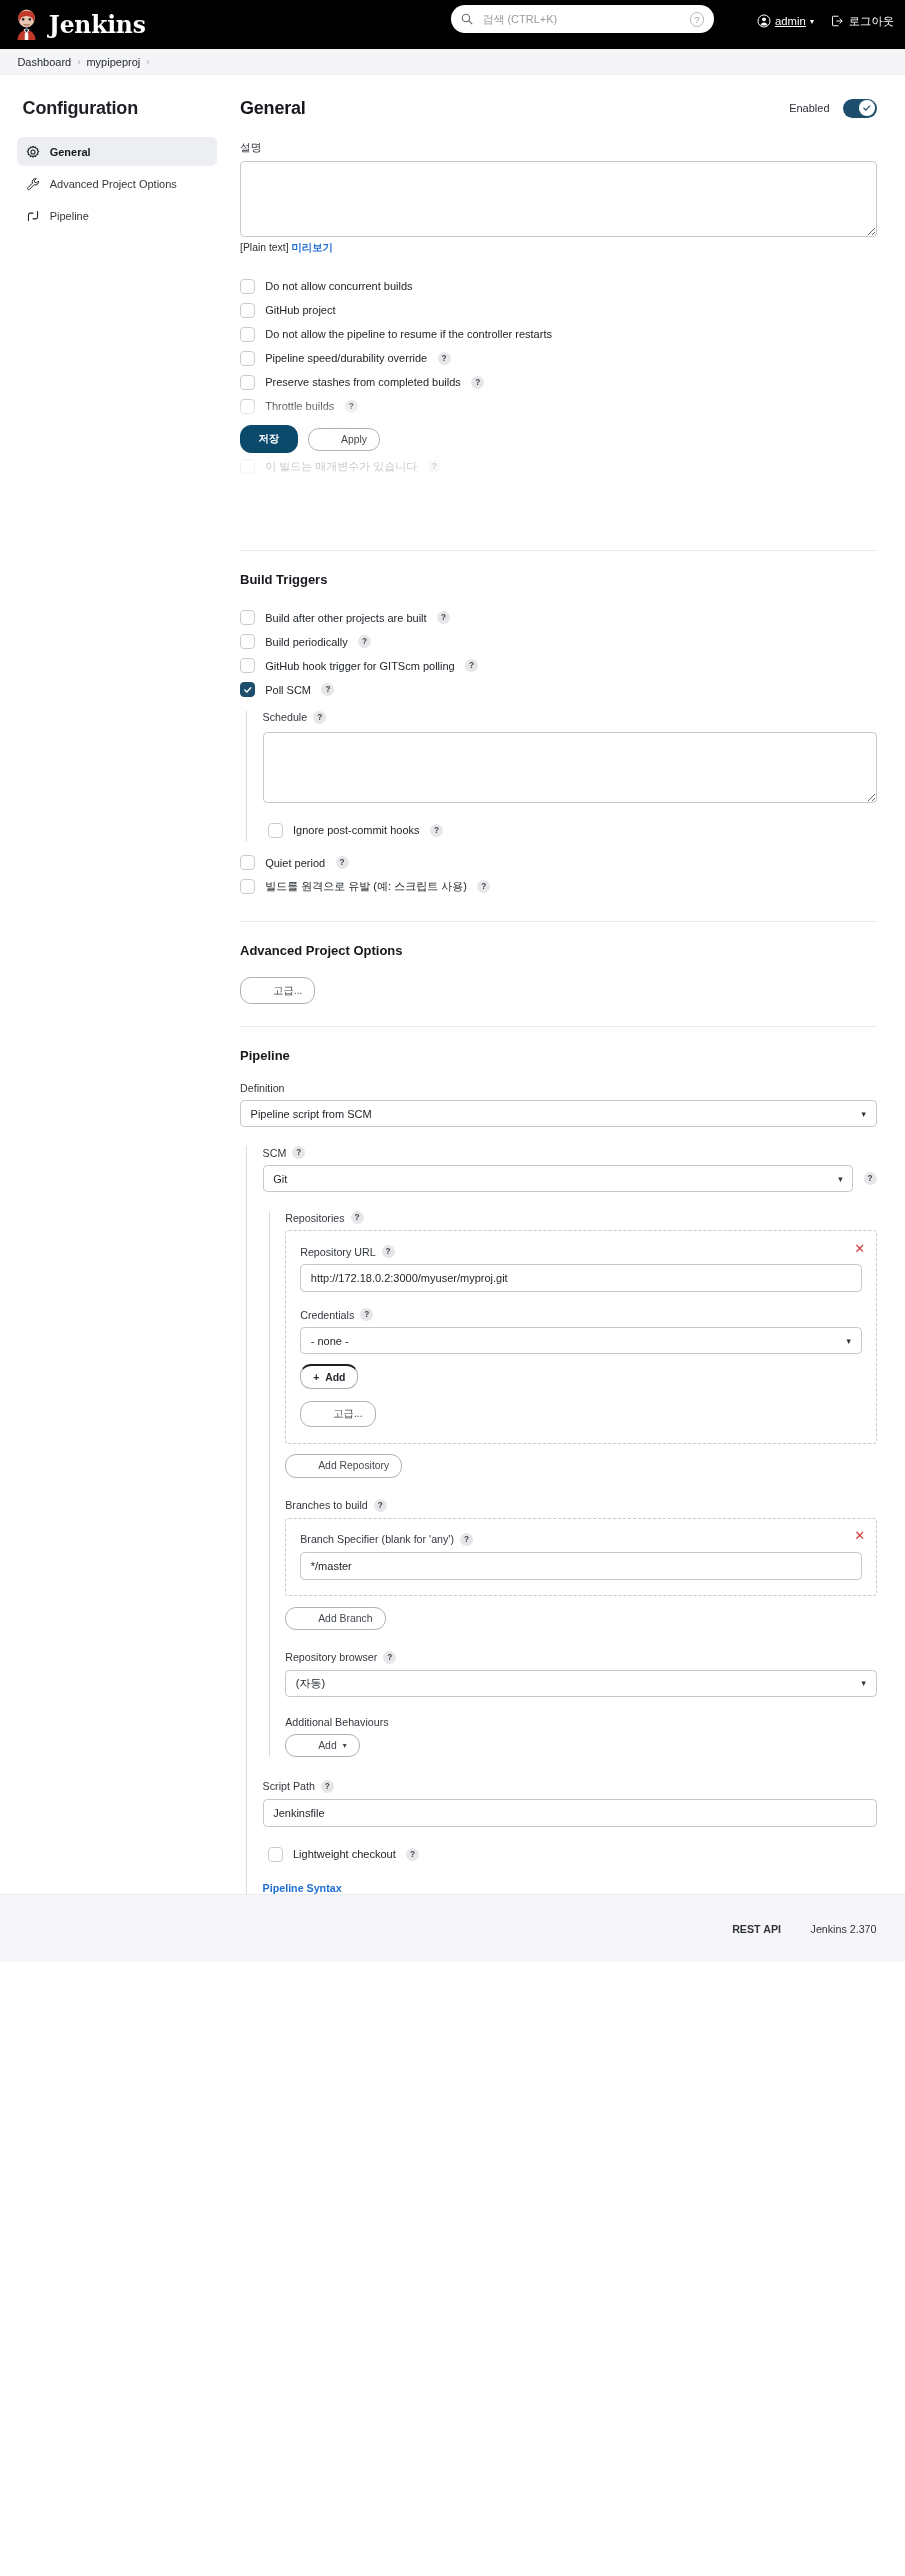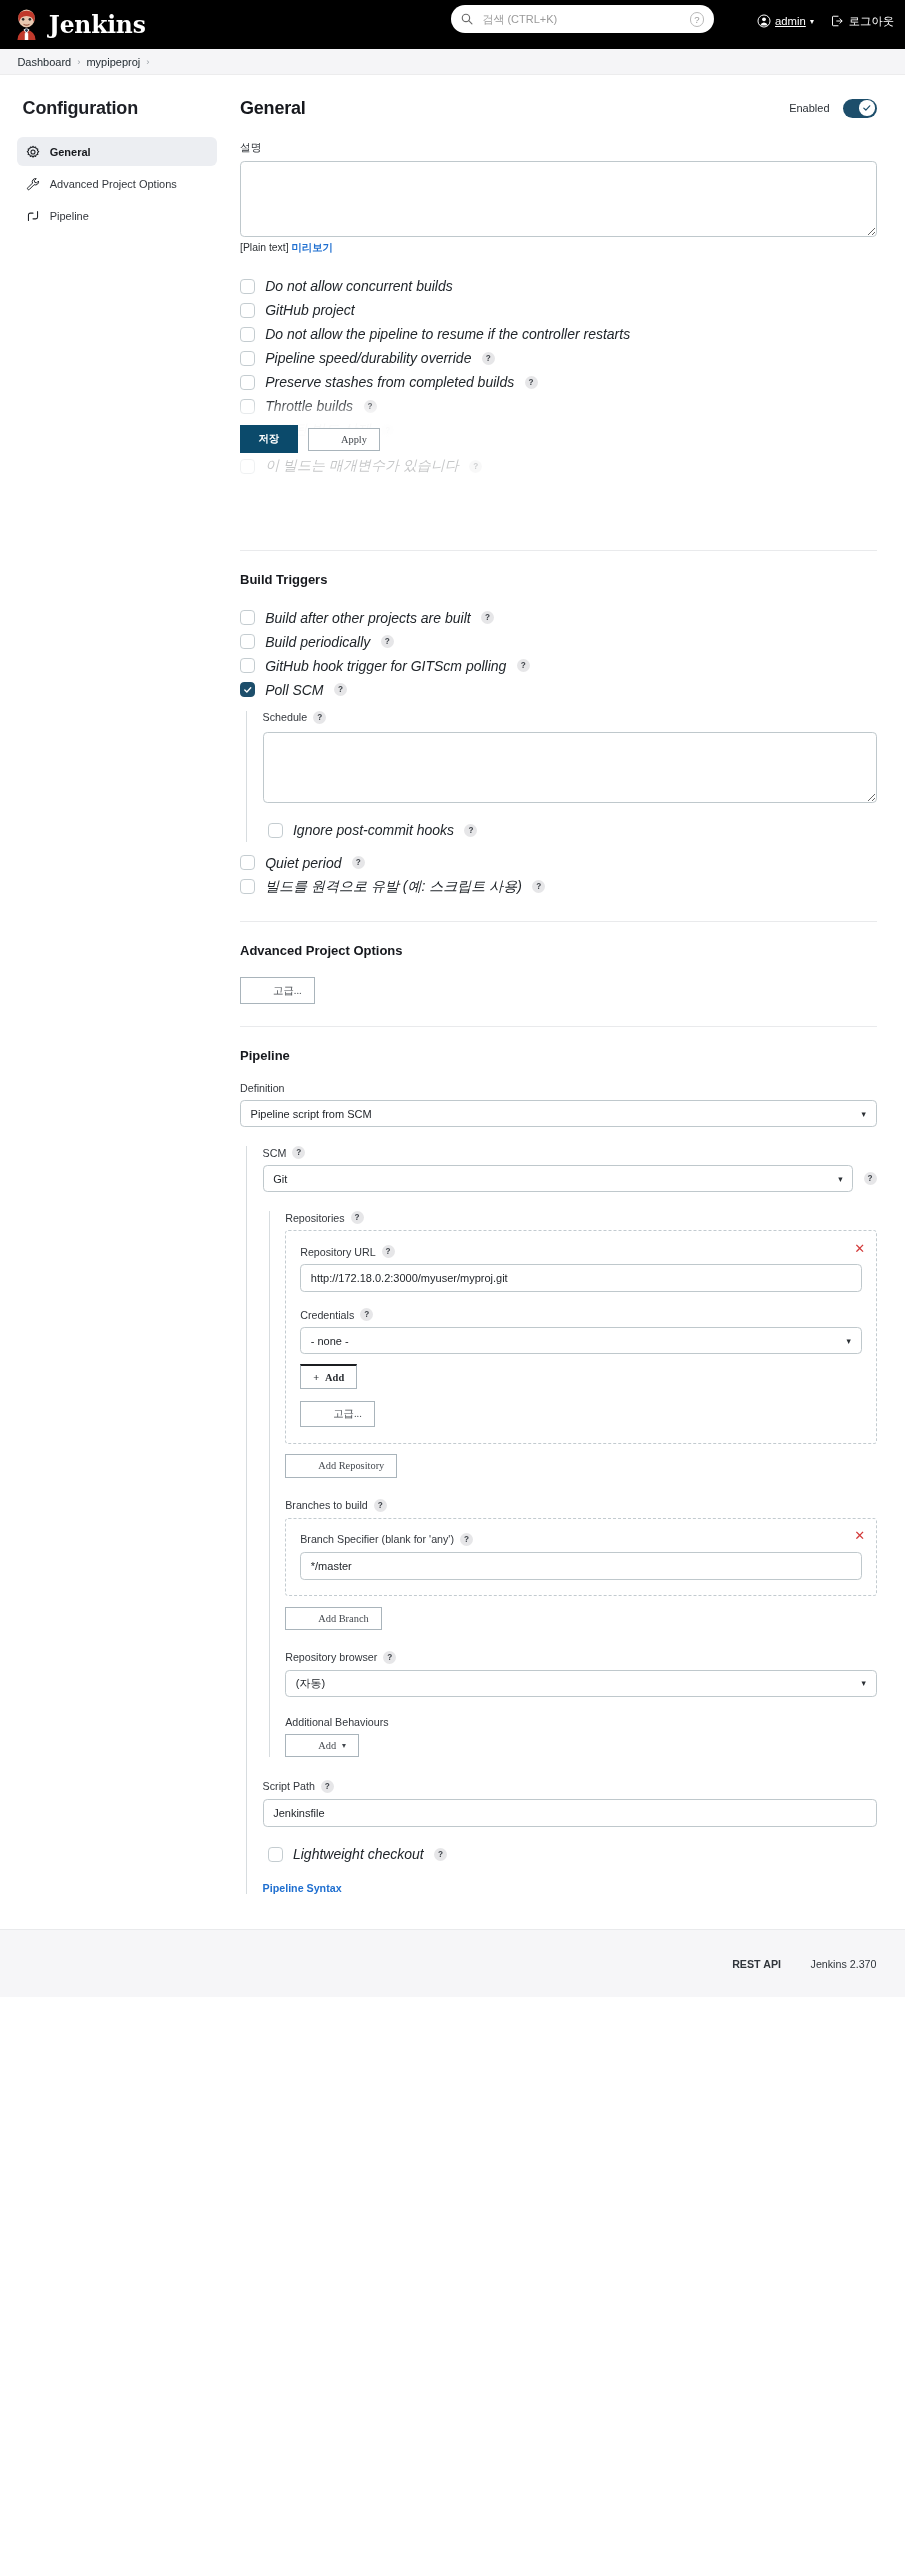--- a/index.html
+++ b/index.html
@@ -155,26 +155,26 @@
   .cbrow { display:flex; align-items:center; gap:10.4px; min-height: 24px; }
   .cbox {
     width:14.8px;height:14.8px;border-radius:3.9px;
     border:1.2px solid #c4ccd0; background:#fff;
     flex:0 0 auto;
   }
   .cbox.checked {
     background:#1d4e6b; border-color:#1d4e6b;
     display:flex;align-items:center;justify-content:center;
   }
-  .cb-label { font-size:14px; color:#21262b; display:flex; align-items:center; gap:7px;font-style:italic; }
+  .cb-label { font-size:11px; color:#21262b; display:flex; align-items:center; gap:7px; }
 
   
   .btn {
-    border:0.9px solid #a9b4bb; background:#fff; border-radius:0;
-    font-family:Liberation Serif, serif;
+    border:0.9px solid #a9b4bb; background:#fff; border-radius:11px;
+    font-family:Liberation Sans, sans-serif;
     font-size: 10.4px; color:#4a515c; font-weight:700;
     padding: 5.2px 12px; cursor:pointer; display:inline-flex;
     align-items:center; gap:6px;
   }
   .btn.plain { font-weight:400; color:#44494f;padding-left:32px; }
   .btn.primary {
     background:#0b4a6b; border-color:#0b4a6b; color:#fff; font-weight:700;
     padding: 6px 17.4px;
   }
   .btn.addbtn { border-top: 2.2px solid #1b1d20; font-weight:700; color:#25292e; }
@@ -210,21 +210,20 @@
     margin-bottom: 10.4px;
   }
   .del-x {
     position:absolute; right:10.4px; top:10.4px;
     color:#d33a3a; font-size:13px; font-weight:700; cursor:pointer; line-height:1;
   }
   .link-blue { color:#1f6fd0; font-weight:700; text-decoration:none; font-size:10.7px; }
 
   
   .footer {
-    margin-top: 35px;
     border-top: 0.9px solid #e9eaec;
     background:#f6f6f8;
     height: 68px;
     display:flex; align-items:center; justify-content:flex-end;
     gap: 29.5px;
     padding: 0 29.5px;
     font-size: 10.7px; color:#30353b;
   }
   .footer a { color:#30353b; text-decoration:none; font-weight:700; }
   .mt22 { margin-top:19px; }

